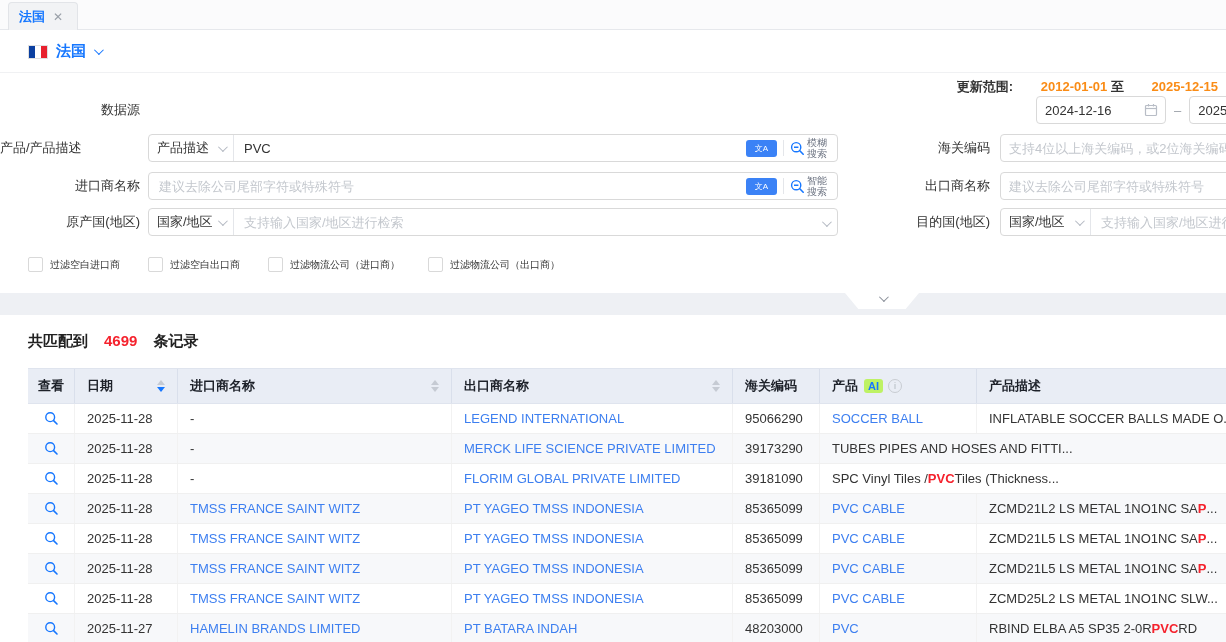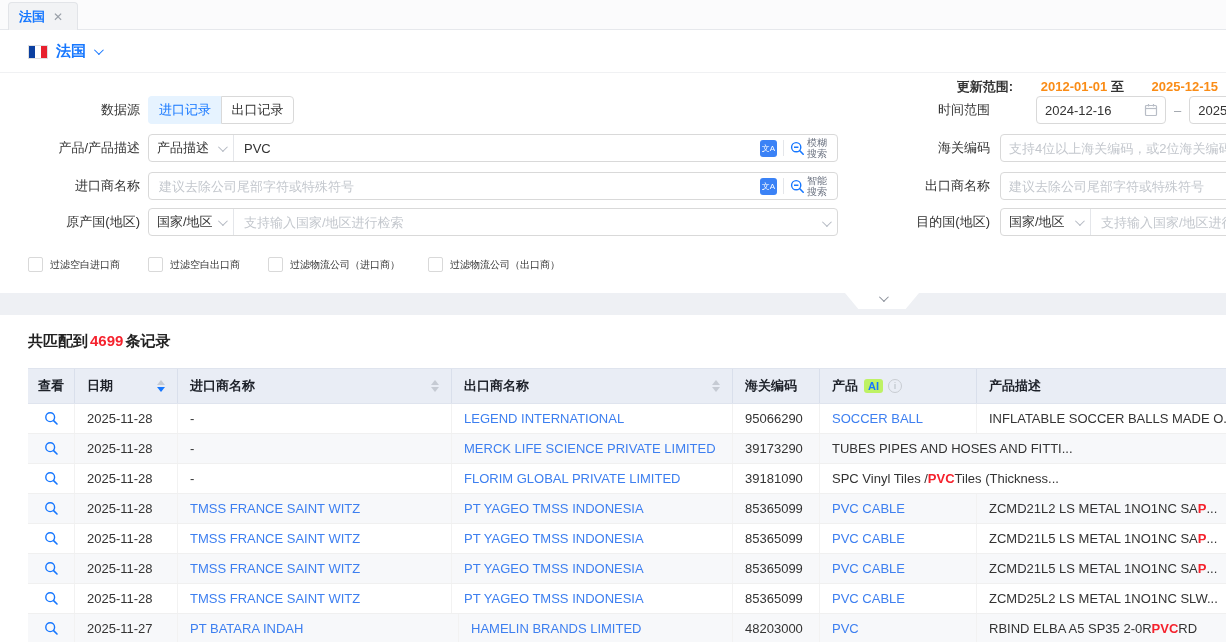--- a/index.html
+++ b/index.html
@@ -40,21 +40,21 @@
   .seg-opt { width:73px; display:flex; align-items:center; justify-content:center; border:1px solid #d9d9d9; background:#fff; color:#333; }
   .seg-opt.active { background:#e6f3ff; color:#1677ff; border-color:#e6f3ff; }
   .seg-opt:first-child { border-radius:4px 0 0 4px; border-right:none; }
   .seg-opt:last-child { border-radius:0 4px 4px 0; }
 
   .group { display:flex; align-items:center; height:28px; border:1px solid #d9d9d9; border-radius:4px; background:#fff; overflow:hidden; }
   .g-select { display:flex; align-items:center; justify-content:space-between; width:85px; height:100%; padding:0 8px; border-right:1px solid #e4e6ea; font-size:13px; color:#333; cursor:pointer; flex:none; }
   .g-input { flex:1; height:100%; border:none; outline:none; font-size:13px; color:#333; padding:0 10px; font-family:inherit; min-width:0; background:transparent; }
   .g-input::placeholder { color:#c3c7cd; }
   .g-icons { display:flex; align-items:center; gap:6px; padding:0 8px; flex:none; }
-  .icon-translate { width:17px; height:17px; background:#3b82f6; border-radius:3px; color:#fff; font-size:8px; line-height:17px; text-align:center; cursor:pointer; }
+  .icon-translate { width:31px; height:17px; background:#3b82f6; border-radius:3px; color:#fff; font-size:8px; line-height:17px; text-align:center; cursor:pointer; }
   .v-sep { width:1px; height:16px; background:#e4e6ea; }
   .search-mode { display:flex; align-items:center; gap:2px; cursor:pointer; }
   .search-mode span { width:22px; font-size:10px; line-height:11px; color:#6b7280; }
   .g-chevron { padding:0 8px; flex:none; }
 
   .plain-input { height:28px; border:1px solid #d9d9d9; border-radius:4px; font-size:13px; color:#333; padding:0 8px; outline:none; font-family:inherit; background:#fff; }
   .plain-input::placeholder { color:#c3c7cd; }
   .date-wrap { position:relative; display:flex; align-items:center;margin-left:36px; }
   .cal-icon { position:absolute; right:8px; color:#b8bdc6; display:flex; }
   .range-dash { font-size:13px; color:#9aa0a8; margin:0 8px; }
@@ -64,21 +64,21 @@
   .cb-box { width:15px; height:15px; border:1px solid #d9d9d9; border-radius:2px; background:#fff; flex:none; }
   .cb-label { font-size:10px; color:#333; }
 
   
   .collapse-handle { position:absolute; left:845px; top:293px; width:74px; height:16px; background:#fff; clip-path:polygon(0 0,100% 0,82% 100%,18% 100%); display:flex; align-items:flex-start; justify-content:center; cursor:pointer; }
   .collapse-handle .chev { margin-top:2px; color:#8a8f99; }
 
   
   .panel-results { position:absolute; left:0; top:315px; width:1226px; height:327px; background:#fff; overflow:hidden; }
   .summary { position:absolute; left:28px; top:17px; font-size:15px; font-weight:bold; color:#222; }
-  .summary .count { color:#f5222d; margin:0 2px; }
+  .summary .count { color:#f5222d; margin:0 16px; }
 
   .table { position:absolute; left:28px; top:53px; width:1240px; font-size:13px; }
   .thead { display:flex; height:36px; background:#e9edf5; border:1px solid #dfe4ee; border-width:1px 0; }
   .th { display:flex; align-items:center; padding:0 12px; font-weight:bold; color:#1d2129; border-right:1px solid #d9dfeb; }
   .th:last-child { border-right:none; }
   .tr { display:flex; height:30px; border-bottom:1px solid #f0f0f0; background:#fff; }
   .tr.alt { background:#f7f8fa; }
   .td { display:flex; align-items:center; padding:0 12px; color:#333; border-right:1px solid #f2f2f2; overflow:hidden; white-space:nowrap; }
   .td:last-child { border-right:none; }
   .c-view { width:47px; justify-content:center; padding:0; }
@@ -126,46 +126,37 @@
     <div class="update-range">
       <span>更新范围:</span>
       <span class="orange">2012-01-01</span>
       <span>至</span>
       <span class="orange">2025-12-15</span>
     </div>
 
     <div class="frow lbl-l" style="top:66px; justify-content:flex-end;">
       <span class="f-label">数据源</span>
     </div>
-    <div class="frow fld-l" style="top:66px;">
-      <div class="seg">
-        <div class="seg-opt active">进口记录</div>
-        <div class="seg-opt">出口记录</div>
-      </div>
-    </div>
-    <div class="frow lbl-r" style="top:66px; justify-content:flex-end;">
-      <span class="f-label">时间范围</span>
-    </div>
     <div class="frow fld-r" style="top:66px;">
       <span class="date-wrap">
         <input class="plain-input" style="width: 130px;" value="2024-12-16">
         <span class="cal-icon">
           <svg width="14" height="14" viewBox="0 0 14 14">
               <rect x="1.5" y="2.5" width="11" height="10" rx="1" fill="none" stroke="currentColor" stroke-width="1.2"></rect>
               <line x1="1.5" y1="5.5" x2="12.5" y2="5.5" stroke="currentColor" stroke-width="1.2"></line>
               <line x1="4.5" y1="1" x2="4.5" y2="3.5" stroke="currentColor" stroke-width="1.2"></line>
               <line x1="9.5" y1="1" x2="9.5" y2="3.5" stroke="currentColor" stroke-width="1.2"></line>
             </svg>
         </span>
       </span>
       <span class="range-dash">–</span>
       <input class="plain-input" style="width: 130px;" value="2025-12-15">
     </div>
 
-    <div class="frow lbl-l" style="top:104px; justify-content:flex-end;">
+    <div class="frow lbl-l" style="top:104px; justify-content:flex-start;">
       <span class="f-label">产品/产品描述</span>
     </div>
     <div class="frow fld-l" style="top:104px;">
       <div class="group" style="width:690px;">
         <div class="g-select">
           <span>产品描述</span>
           <span class="chev chev-gray"></span>
         </div>
         <input class="g-input" value="PVC" style="">
         <div class="g-icons">
@@ -484,25 +475,25 @@
       <div class="tr alt">
         <div class="td c-view">
             <span class="view-btn">
               <svg width="15" height="15" viewBox="0 0 15 15">
                 <circle cx="6.2" cy="6.2" r="4.4" fill="none" stroke="#1677ff" stroke-width="1.4"></circle>
                 <line x1="9.6" y1="9.6" x2="13" y2="13" stroke="#1677ff" stroke-width="1.6" stroke-linecap="round"></line>
               </svg>
             </span>
           </div>
         <div class="td c-date">2025-11-27</div>
-        <div class="td c-exp">
-            <span class="link">PT BATARA INDAH</span>
-          </div>
         <div class="td c-imp">
             <span class="link">HAMELIN BRANDS LIMITED</span>
+          </div>
+        <div class="td c-exp">
+            <span class="link">PT BATARA INDAH</span>
           </div>
         <div class="td c-hs">48203000</div>
         <div class="td c-prod">
             <span class="link">PVC</span>
           </div>
         <div class="td c-desc">
             <span>RBIND ELBA A5 SP35 2-0R </span>
             <span class="desc-hl">PVC</span>
             <span> RD</span>
           </div>

